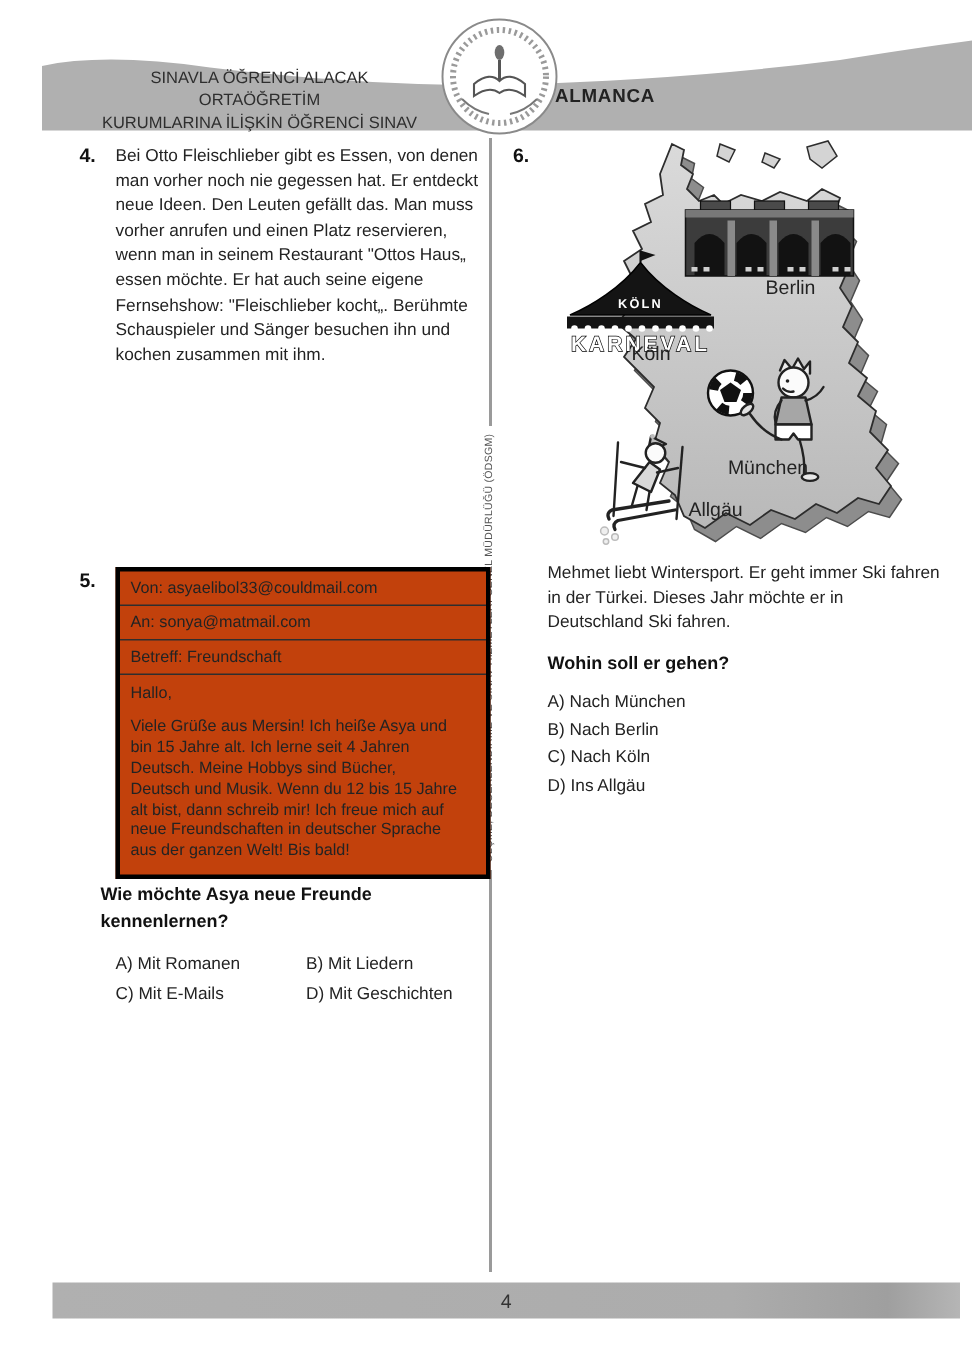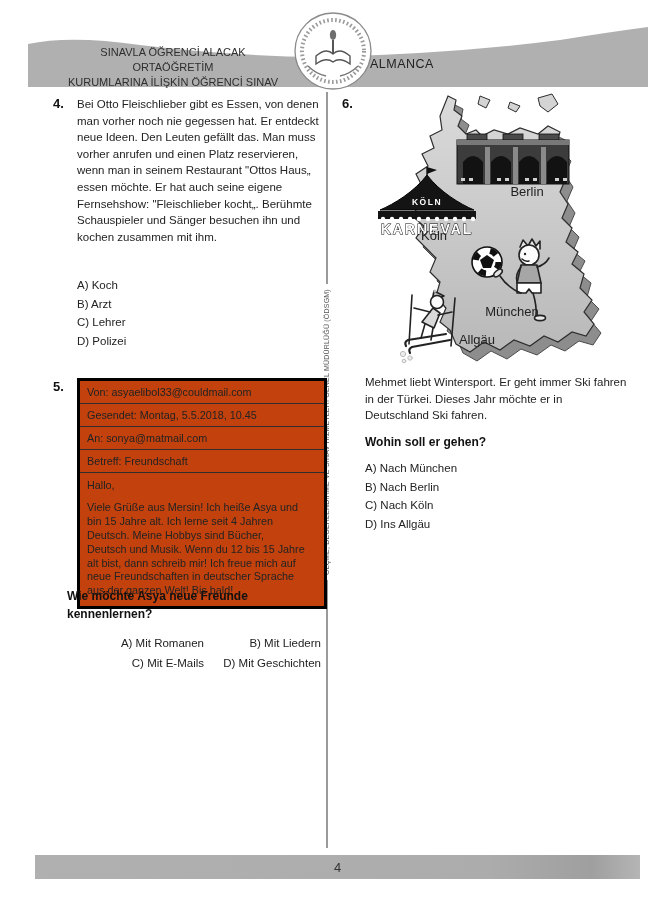--- a/index.html
+++ b/index.html
@@ -2,21 +2,21 @@
 <html><head>
 <meta charset="utf-8">
 <style>
   html,body{margin:0;padding:0;background:#ffffff;}
   .page{position:relative;width:650px;height:910px;background:#fff;
         font-family:"Liberation Sans",sans-serif;color:#1c1c1c;overflow:hidden;}
   .abs{position:absolute;}
   
   .hdr-title{left:62px;top:45px;width:222px;text-align:center;font-size:11px;
              line-height:15px;color:#2e2e2e;font-weight:500;}
-  .hdr-subject{left:370px;top:57px;font-size:12.5px;font-weight:normal;color:#222;
+  .hdr-subject{left:370px;top:57px;font-size:12.5px;font-weight:bold;color:#222;
                letter-spacing:.5px;}
   
   .vline{left:326px;width:2px;background:#9a9a9a;}
   .side-text{left:318px;top:288px;height:288px;width:17px;
              writing-mode:vertical-rl;transform:rotate(180deg);
              font-size:7px;letter-spacing:.2px;color:#555;white-space:nowrap;
              text-align:center;line-height:17px;}
   
   .qnum{font-weight:bold;font-size:13px;color:#111;}
   .passage{font-size:11.5px;line-height:16.6px;color:#232323;text-align:left;}
@@ -60,40 +60,33 @@
     <div>KURUMLARINA İLİŞKİN ÖĞRENCİ SINAV</div>
   </div>
   <div class="abs hdr-subject">ALMANCA</div>
 
   <div class="abs vline" style="top:92px;height:192px;"></div>
   <div class="abs side-text">ÖLÇME, DEĞERLENDİRME VE SINAV HİZMETLERİ GENEL MÜDÜRLÜĞÜ (ÖDSGM)</div>
   <div class="abs vline" style="top:580px;height:268px;"></div>
 
   <div class="abs qnum" style="left:53px;top:96px;">4.</div>
   <div class="abs passage" style="left:77px;top:96px;width:248px;">Bei Otto Fleischlieber gibt es Essen, von denen man vorher noch nie gegessen hat. Er entdeckt neue Ideen. Den Leuten gefällt das. Man muss vorher anrufen und einen Platz reservieren, wenn man in seinem Restaurant "Ottos Haus„ essen möchte. Er hat auch seine eigene Fernsehshow: "Fleischlieber kocht„. Berühmte Schauspieler und Sänger besuchen ihn und kochen zusammen mit ihm.</div>
-  <div class="abs" style="left:77px;top:276px;">
-    <div class="opt">A) Koch</div>
-    <div class="opt">B) Arzt</div>
-    <div class="opt">C) Lehrer</div>
-    <div class="opt">D) Polizei</div>
-  </div>
 
   <div class="abs qnum" style="left:53px;top:379px;">5.</div>
   <div class="abs email-box">
     <div class="email-row">Von: asyaelibol33@couldmail.com</div>
-    <div class="email-row">Gesendet: Montag, 5.5.2018, 10.45</div>
     <div class="email-row">An: sonya@matmail.com</div>
     <div class="email-row">Betreff: Freundschaft</div>
     <div class="email-body">
       <div class="email-greeting">Hallo,</div>
       <p>Viele Grüße aus Mersin! Ich heiße Asya und bin 15 Jahre alt. Ich lerne seit 4 Jahren Deutsch. Meine Hobbys sind Bücher, Deutsch und Musik. Wenn du 12 bis 15 Jahre alt bist, dann schreib mir! Ich freue mich auf neue Freundschaften in deutscher Sprache aus der ganzen Welt! Bis bald!</p>
     </div>
   </div>
   <div class="abs qbold" style="left:67px;top:588px;width:225px;">Wie möchte Asya neue Freunde kennenlernen?</div>
-  <div class="abs opt-grid" style="left:77px;top:634px;width:244px;text-align:right;">
+  <div class="abs opt-grid" style="left:77px;top:634px;width:244px;">
     <div class="opt">A) Mit Romanen</div>
     <div class="opt">B) Mit Liedern</div>
     <div class="opt">C) Mit E-Mails</div>
     <div class="opt">D) Mit Geschichten</div>
   </div>
 
   <div class="abs qnum" style="left:342px;top:96px;">6.</div>
 
   <svg class="abs" style="left:352px;top:90px;" width="272" height="282" viewBox="0 0 272 282">
     <defs>

